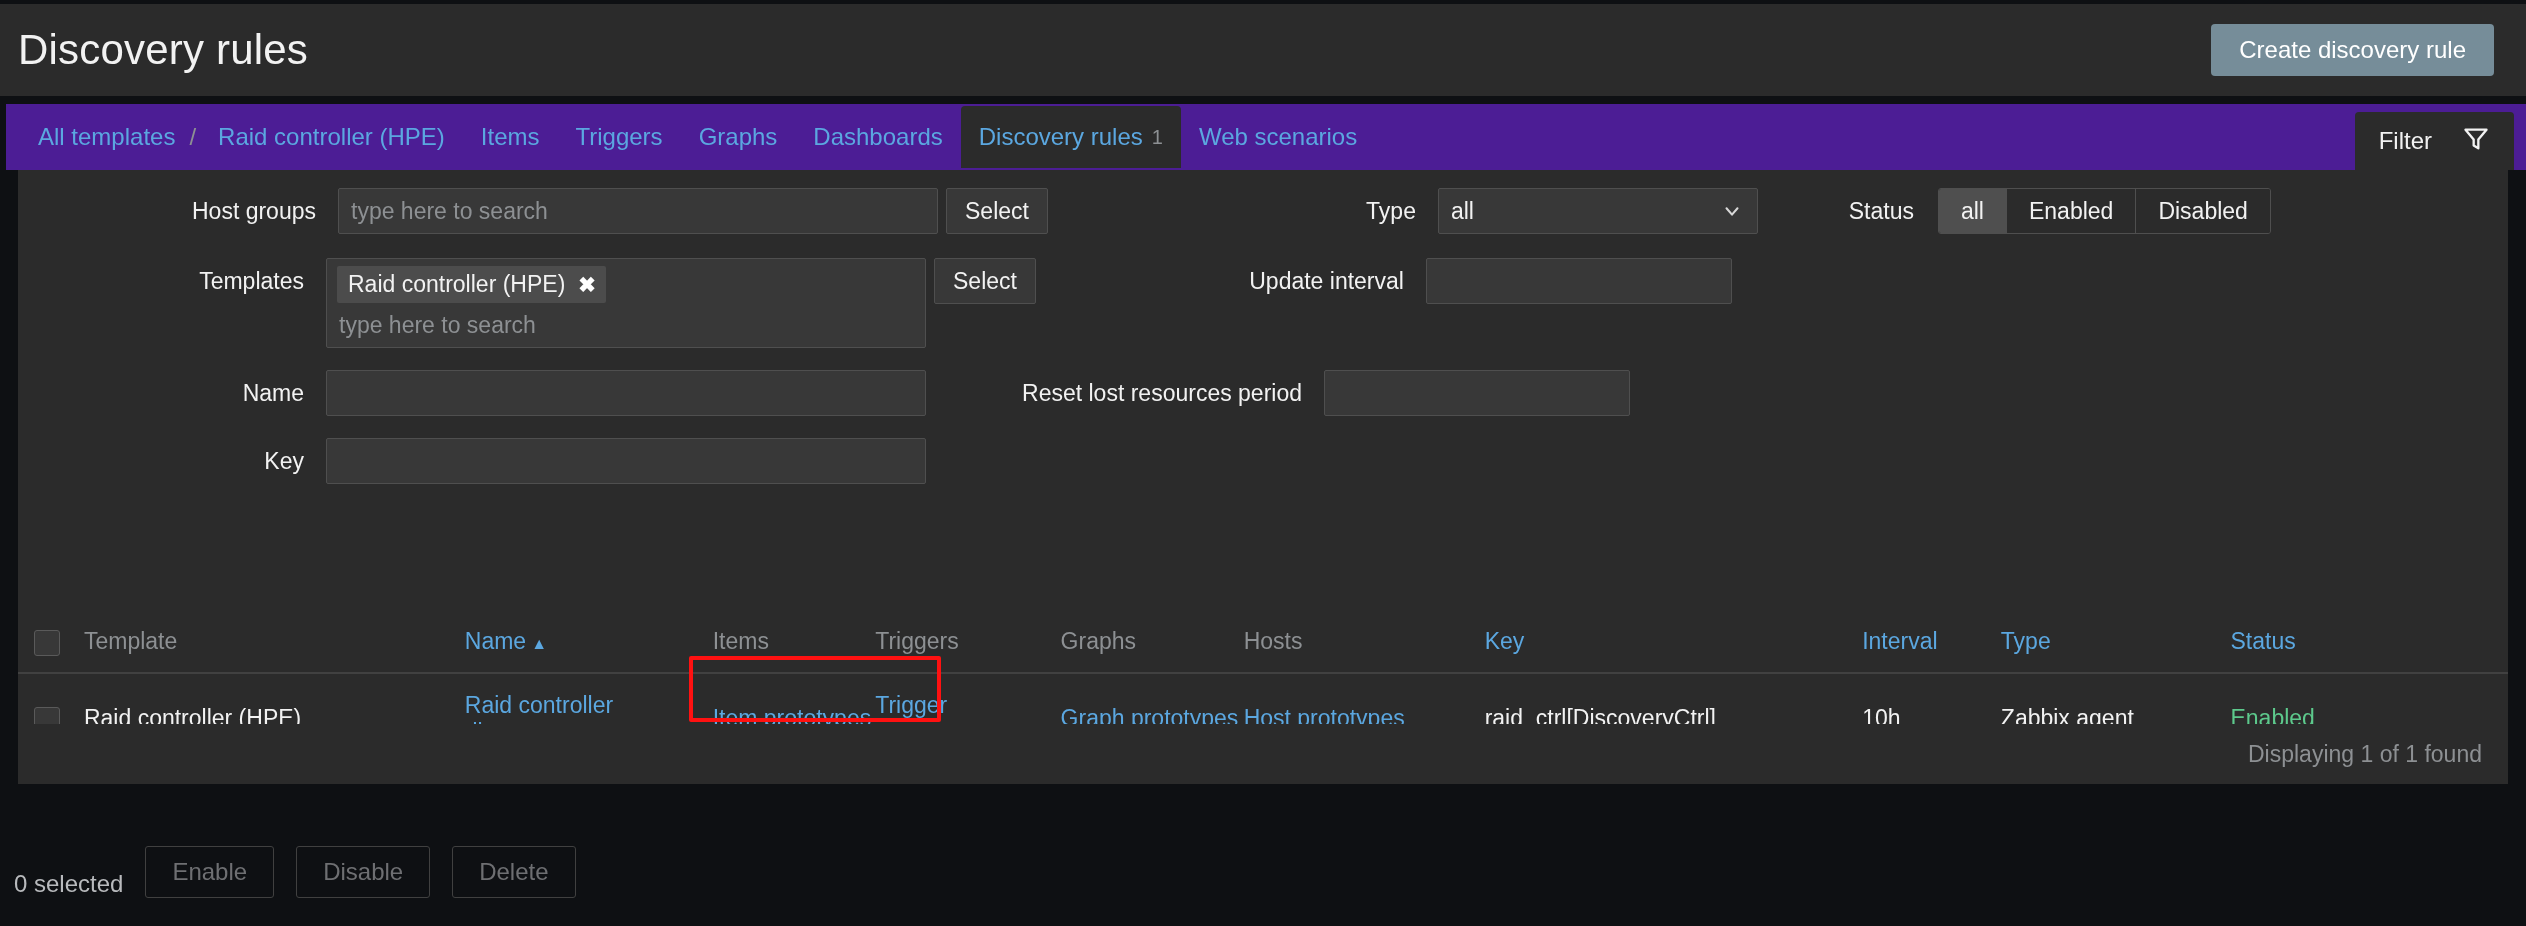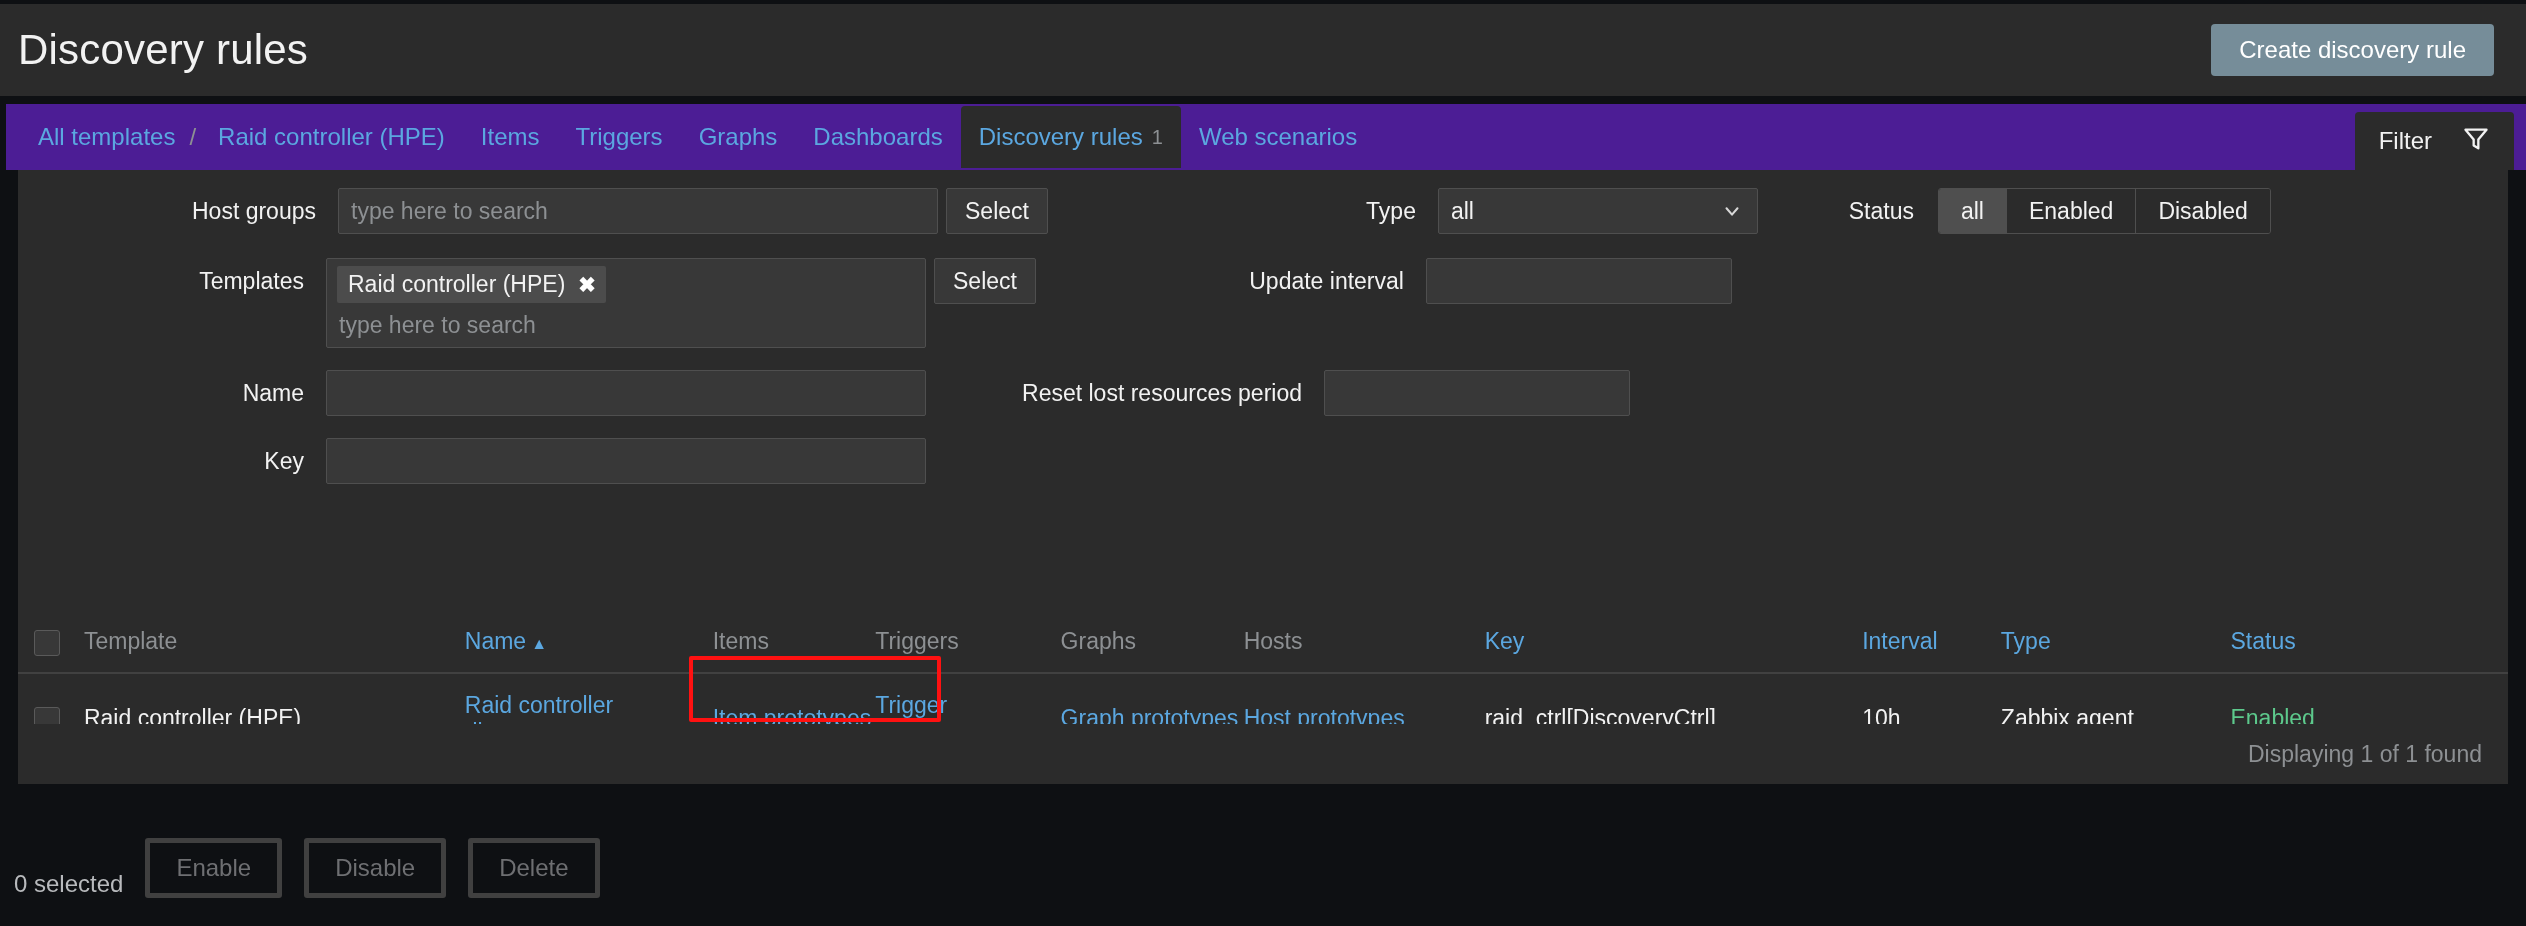--- a/index.html
+++ b/index.html
@@ -346,21 +346,21 @@
     width: 2526px; height: 62px;
     display: flex;
     align-items: flex-end;
     gap: 22px;
     padding-left: 14px;
   }
   .sel-count { color: #b8babd; font-size: 24px; }
   .btn-ghost {
     background: transparent;
     color: #6e6f72;
-    border: 5px solid #404040;
+    border: 1px solid #404040;
     border-radius: 3px;
     font-size: 24px;
     font-family: "Liberation Sans", sans-serif;
     padding: 11px 26px;
     cursor: pointer;
   }
 </style>
 </head>
 <body>
 

